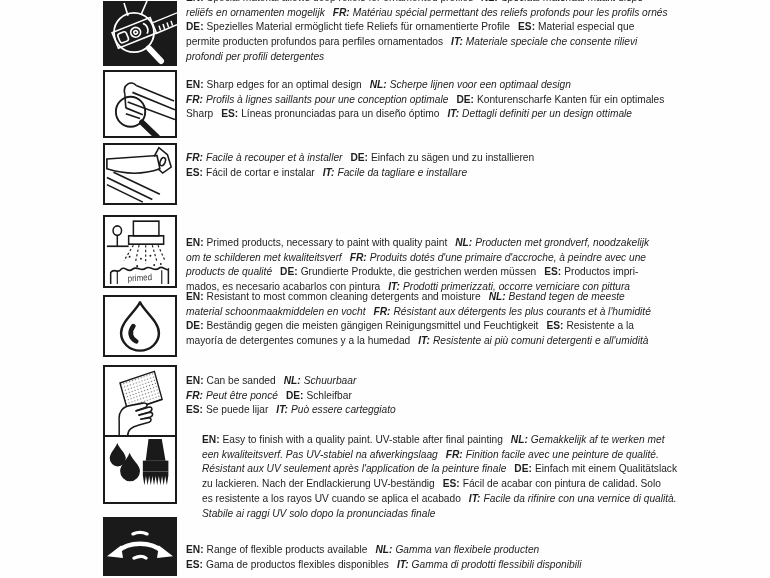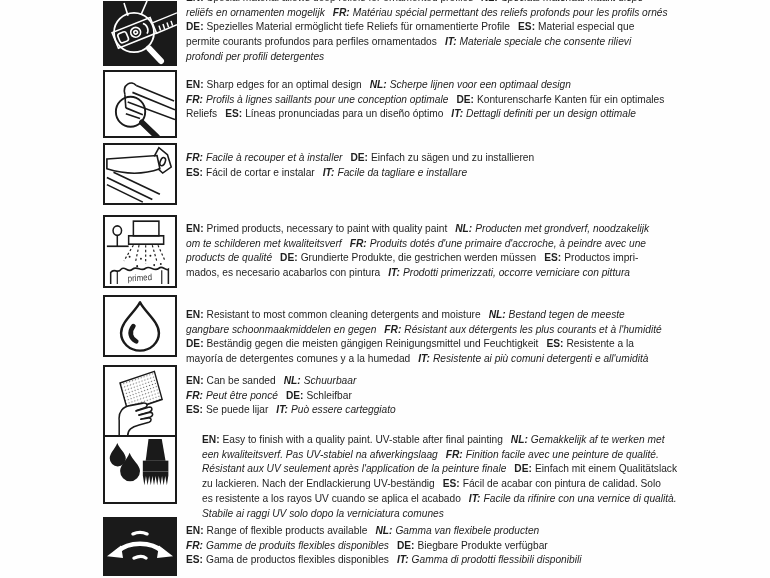--- a/index.html
+++ b/index.html
@@ -59,21 +59,21 @@
       </g>
       <circle cx="31" cy="32" r="20" stroke-width="1.8"></circle>
     </g>
     <path d="M46 48 L58 61" stroke="#fff" stroke-width="6" stroke-linecap="round"></path>
   </svg>
 </div>
   <div class="text-block" style="top: -9px;">
       <div class="line"><span class="seg"><b class="lbl">EN:</b>Special material allows deep reliefs for ornamented profiles</span><span class="seg it"><b class="lbl">NL:</b>Speciaal materiaal maakt diepe</span></div>
       <div class="line"><span class="seg it">reliëfs en ornamenten mogelijk</span><span class="seg it"><b class="lbl">FR:</b>Matériau spécial permettant des reliefs profonds pour les profils ornés</span></div>
       <div class="line"><span class="seg"><b class="lbl">DE:</b>Spezielles Material ermöglicht tiefe Reliefs für ornamentierte Profile</span><span class="seg"><b class="lbl">ES:</b>Material especial que</span></div>
-      <div class="line"><span class="seg">permite courants profundos para perfiles ornamentados</span><span class="seg it"><b class="lbl">IT:</b>Materiale speciale che consente rilievi</span></div>
+      <div class="line"><span class="seg">permite producten profundos para perfiles ornamentados</span><span class="seg it"><b class="lbl">IT:</b>Materiale speciale che consente rilievi</span></div>
       <div class="line"><span class="seg it">profondi per profili detergentes</span></div>
     </div>
 
   <div class="icon-box white" style="top: 70px; height: 68px;">
   <svg viewBox="0 0 74 66" preserveAspectRatio="none">
     <g fill="none" stroke="#1a1a1a" stroke-width="1.7">
       <path d="M21 23 C18 13 28 8 33 14"></path>
       <path d="M33 14 L73 30"></path>
       <path d="M29 21 L74 39"></path>
       <path d="M24 31 L74 49"></path>
@@ -81,21 +81,21 @@
       <path d="M22 37 L40 44"></path>
       <path d="M22 43 L37 48"></path>
     </g>
     <circle cx="27" cy="41" r="15.5" fill="none" stroke="#1a1a1a" stroke-width="2"></circle>
     <path d="M39 52 L55 67" stroke="#1a1a1a" stroke-width="6" stroke-linecap="round"></path>
   </svg>
 </div>
   <div class="text-block" style="top: 78px;">
       <div class="line"><span class="seg"><b class="lbl">EN:</b>Sharp edges for an optimal design</span><span class="seg it"><b class="lbl">NL:</b>Scherpe lijnen voor een optimaal design</span></div>
       <div class="line"><span class="seg it"><b class="lbl">FR:</b>Profils à lignes saillants pour une conception optimale</span><span class="seg"><b class="lbl">DE:</b>Konturenscharfe Kanten für ein optimales</span></div>
-      <div class="line"><span class="seg">Reliefs</span><span class="seg"><b class="lbl">ES:</b>Líneas pronunciadas para un diseño óptimo</span><span class="seg it"><b class="lbl">IT:</b>Dettagli definiti per un design ottimale</span></div>
+      <div class="line"><span class="seg">Sharp</span><span class="seg"><b class="lbl">ES:</b>Líneas pronunciadas para un diseño óptimo</span><span class="seg it"><b class="lbl">IT:</b>Dettagli definiti per un design ottimale</span></div>
     </div>
 
   <div class="icon-box white" style="top: 143px; height: 62px;">
   <svg viewBox="0 0 74 66" preserveAspectRatio="none">
     <g fill="none" stroke="#1a1a1a" stroke-width="1.7">
       <path d="M2 37 L50 62"></path>
       <path d="M9 31 L58 56"></path>
       <path d="M2 45 L40 65"></path>
       <path d="M2 16 L55 12 L58 27 C40 34 20 33 2 27 Z"></path>
       <path d="M52 13 L57 3 L66 11 L70 25 L61 32 L56 27"></path>
@@ -131,36 +131,36 @@
             <circle cx="52" cy="46" r="1"></circle>
             <circle cx="59" cy="45" r="1"></circle>
       </g>
       <path d="M6 64 L6 53 C10 48 13 55 17 50 C21 46 24 54 29 50 C34 46 38 53 43 49 C48 46 52 53 57 49 C61 46 64 52 67 50 L67 64"></path>
       <path d="M13 52 L13 64" stroke-width="1.2"></path>
       <path d="M60 51 L60 64" stroke-width="1.2"></path>
     </g>
     <text class="icon-text" x="37" y="61" font-size="8.5" fill="#3a3a3a" text-anchor="middle" transform="rotate(-3 37 61)">primed</text>
   </svg>
 </div>
-  <div class="text-block" style="top: 222px;">
+  <div class="text-block" style="top: 236px;">
       <div class="line"><span class="seg"><b class="lbl">EN:</b>Primed products, necessary to paint with quality paint</span><span class="seg it"><b class="lbl">NL:</b>Producten met grondverf, noodzakelijk</span></div>
       <div class="line"><span class="seg it">om te schilderen met kwaliteitsverf</span><span class="seg it"><b class="lbl">FR:</b>Produits dotés d'une primaire d'accroche, à peindre avec une</span></div>
       <div class="line"><span class="seg it">products de qualité</span><span class="seg"><b class="lbl">DE:</b>Grundierte Produkte, die gestrichen werden müssen</span><span class="seg"><b class="lbl">ES:</b>Productos impri-</span></div>
       <div class="line"><span class="seg">mados, es necesario acabarlos con pintura</span><span class="seg it"><b class="lbl">IT:</b>Prodotti primerizzati, occorre verniciare con pittura</span></div>
     </div>
 
   <div class="icon-box white" style="top: 295px; height: 62px;">
   <svg viewBox="0 0 74 66" preserveAspectRatio="none">
     <path d="M37 6 C32 17 17 28 17 41 a20 20 0 0 0 40 0 C57 28 42 17 37 6 Z" fill="none" stroke="#1a1a1a" stroke-width="2.6" stroke-linejoin="round"></path>
     <path d="M30 33 c-5 7 -3 14 3 17.5" fill="none" stroke="#1a1a1a" stroke-width="5" stroke-linecap="round"></path>
   </svg>
 </div>
-  <div class="text-block" style="top: 308px;">
+  <div class="text-block" style="top: 290px;">
       <div class="line"><span class="seg"><b class="lbl">EN:</b>Resistant to most common cleaning detergents and moisture</span><span class="seg it"><b class="lbl">NL:</b>Bestand tegen de meeste</span></div>
-      <div class="line"><span class="seg it">gangbare schoonmaakmiddelen en gegen</span><span class="seg it"><b class="lbl">FR:</b>Résistant aux détergents les plus courants et à l'humidité</span></div>
+      <div class="line"><span class="seg it">material schoonmaakmiddelen en vocht</span><span class="seg it"><b class="lbl">FR:</b>Résistant aux détergents les plus courants et à l'humidité</span></div>
       <div class="line"><span class="seg"><b class="lbl">DE:</b>Beständig gegen die meisten gängigen Reinigungsmittel und Feuchtigkeit</span><span class="seg"><b class="lbl">ES:</b>Resistente a la</span></div>
       <div class="line"><span class="seg">mayoría de detergentes comunes y a la humedad</span><span class="seg it"><b class="lbl">IT:</b>Resistente ai più comuni detergenti e all'umidità</span></div>
     </div>
 
   <div class="icon-box white" style="top: 365px; height: 73px;">
   <svg viewBox="0 0 74 66" preserveAspectRatio="none">
     <defs>
       <pattern id="sanddots" width="3.2" height="3.2" patternUnits="userSpaceOnUse">
         <circle cx="1.2" cy="1.2" r="0.65" fill="#5a5a5a"></circle>
       </pattern>
@@ -192,34 +192,33 @@
       <path d="M40 35 L67 35 L67 39 L65.4 49 L63.7 39.5 L62 49 L60.3 39.5 L58.6 49 L56.9 39.5 L55.2 49 L53.5 39.5 L51.8 49 L50.1 39.5 L48.4 49 L46.7 39.5 L45 49 L43.3 39.5 L41.6 49 L40 39 Z"></path>
     </g>
   </svg>
 </div>
   <div class="text-block" style="top: 433px; margin-left: 16px;">
       <div class="line"><span class="seg"><b class="lbl">EN:</b>Easy to finish with a quality paint. UV-stable after final painting</span><span class="seg it"><b class="lbl">NL:</b>Gemakkelijk af te werken met</span></div>
       <div class="line"><span class="seg it">een kwaliteitsverf. Pas UV-stabiel na afwerkingslaag</span><span class="seg it"><b class="lbl">FR:</b>Finition facile avec une peinture de qualité.</span></div>
       <div class="line"><span class="seg it">Résistant aux UV seulement après l'application de la peinture finale</span><span class="seg"><b class="lbl">DE:</b>Einfach mit einem Qualitätslack</span></div>
       <div class="line"><span class="seg">zu lackieren. Nach der Endlackierung UV-beständig</span><span class="seg"><b class="lbl">ES:</b>Fácil de acabar con pintura de calidad. Solo</span></div>
       <div class="line"><span class="seg">es resistente a los rayos UV cuando se aplica el acabado</span><span class="seg it"><b class="lbl">IT:</b>Facile da rifinire con una vernice di qualità.</span></div>
-      <div class="line"><span class="seg it">Stabile ai raggi UV solo dopo la verniciatura comunes</span></div>
+      <div class="line"><span class="seg it">Stabile ai raggi UV solo dopo la pronunciadas finale</span></div>
     </div>
 
   <div class="icon-box black" style="top: 517px; height: 59px;">
   <svg viewBox="0 0 74 66" preserveAspectRatio="none">
     <g stroke="#fff" fill="none" stroke-linecap="round">
       <path d="M14 39 C26 27 48 27 60 39" stroke-width="5"></path>
       <path d="M30 19 C35 16.5 39 16.5 44 19" stroke-width="3.5"></path>
       <path d="M31 46 C36 43.5 40 43.5 43 46" stroke-width="3.5"></path>
     </g>
     <g fill="#fff">
       <polygon points="4,44 18,32 20,46"></polygon>
       <polygon points="70,44 56,32 54,46"></polygon>
     </g>
   </svg>
 </div>
-  <div class="text-block" style="top: 524px;">
+  <div class="text-block" style="top: 543px;">
       <div class="line"><span class="seg"><b class="lbl">EN:</b>Range of flexible products available</span><span class="seg it"><b class="lbl">NL:</b>Gamma van flexibele producten</span></div>
-      <div class="line"><span class="seg it"><b class="lbl">FR:</b>Gamme de produits flexibles disponibles</span><span class="seg"><b class="lbl">DE:</b>Biegbare Produkte verfügbar</span></div>
       <div class="line"><span class="seg"><b class="lbl">ES:</b>Gama de productos flexibles disponibles</span><span class="seg it"><b class="lbl">IT:</b>Gamma di prodotti flessibili disponibili</span></div>
     </div>
 </div>
 
 </body></html>

